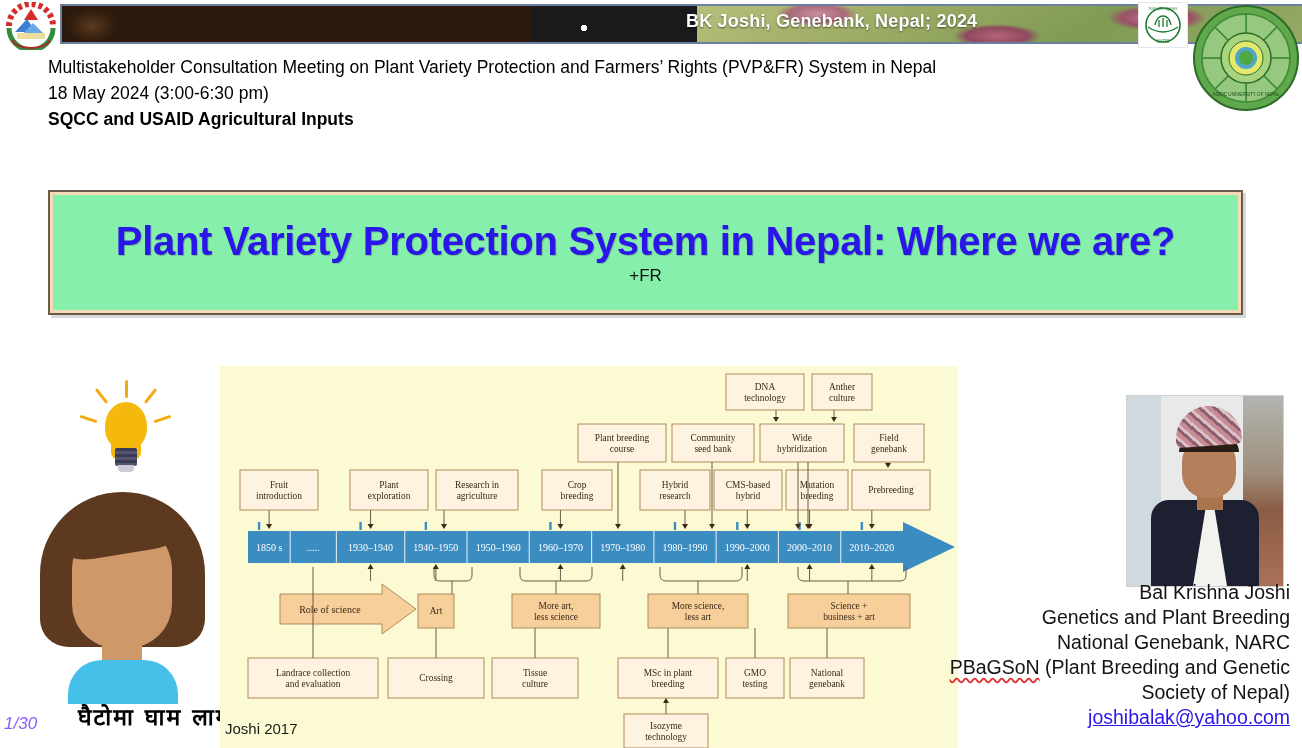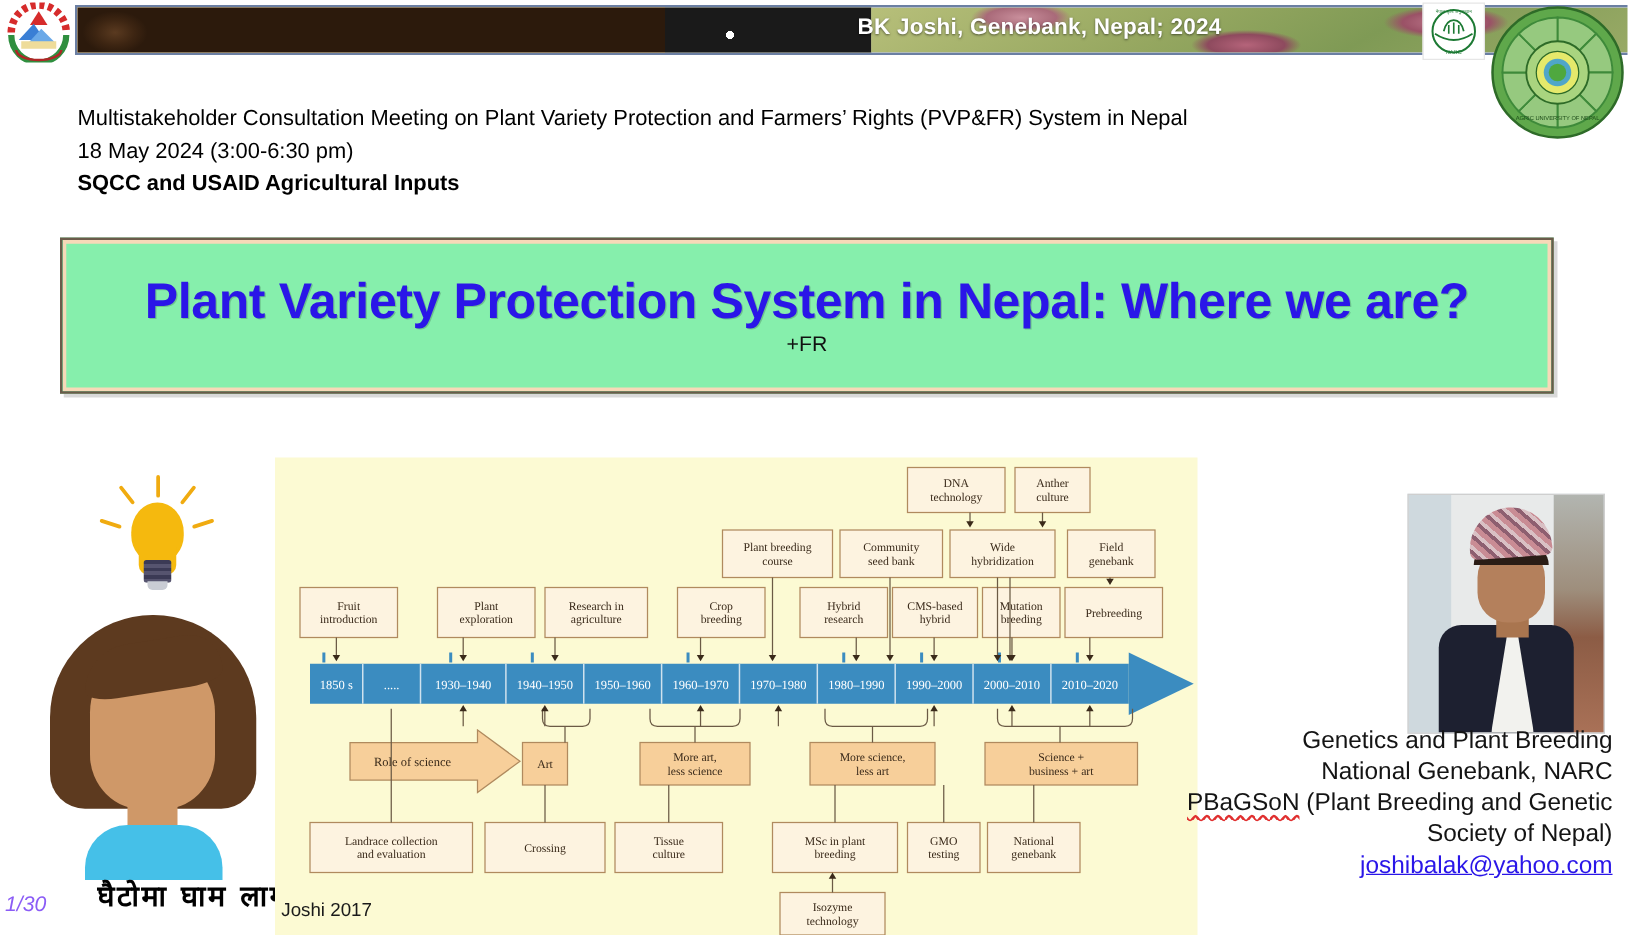--- a/index.html
+++ b/index.html
@@ -55,21 +55,21 @@
     letter-spacing:.2px;white-space:nowrap;
     text-shadow:0 1px 2px rgba(0,0,0,.55);
     z-index:5;
   }
 
   .narc-logo{position:absolute;left:1138px;top:2px;width:48px;height:44px;
     background:#ffffff;border:1px solid #e6e6e6;}
   .au-logo{position:absolute;left:1192px;top:4px;width:108px;height:108px;}
 
   
-  .meeting-block{position:absolute;left:62px;top:54px;width:1060px;color:#000;margin-top:27px;}
+  .meeting-block{position:absolute;left:48px;top:54px;width:1060px;color:#000;}
   .meeting-line1{font-size:17.5px;line-height:26px;}
   .meeting-line2{font-size:17.5px;line-height:26px;}
   .meeting-line3{font-size:17.5px;line-height:26px;font-weight:bold;}
 
   
   .title-box{
     position:absolute;left:48px;top:190px;width:1195px;height:125px;
     background:#86efac;
     border:2px solid #6b5b4a;
     box-shadow:3px 3px 0 #d9d9d9, inset 0 0 0 3px #f7d9b8;
@@ -512,20 +512,21 @@
   <div class="pt-wall-r"></div>
   <div class="pt-suit"></div>
   <div class="pt-shirt"></div>
   <div class="pt-neck"></div>
   <div class="pt-face"></div>
   <div class="pt-hair"></div>
   <div class="pt-topi"></div>
 </div>
 
 <div class="author-block">
+  <div>Bal Krishna Joshi</div>
   <div>Genetics and Plant Breeding</div>
   <div>National Genebank, NARC</div>
   <div>
     <span class="squiggle">PBaGSoN</span><span> (Plant Breeding and Genetic</span>
   </div>
   <div>Society of Nepal)</div>
   <div class="author-email">joshibalak@yahoo.com</div>
 </div>
 
 </body></html>

